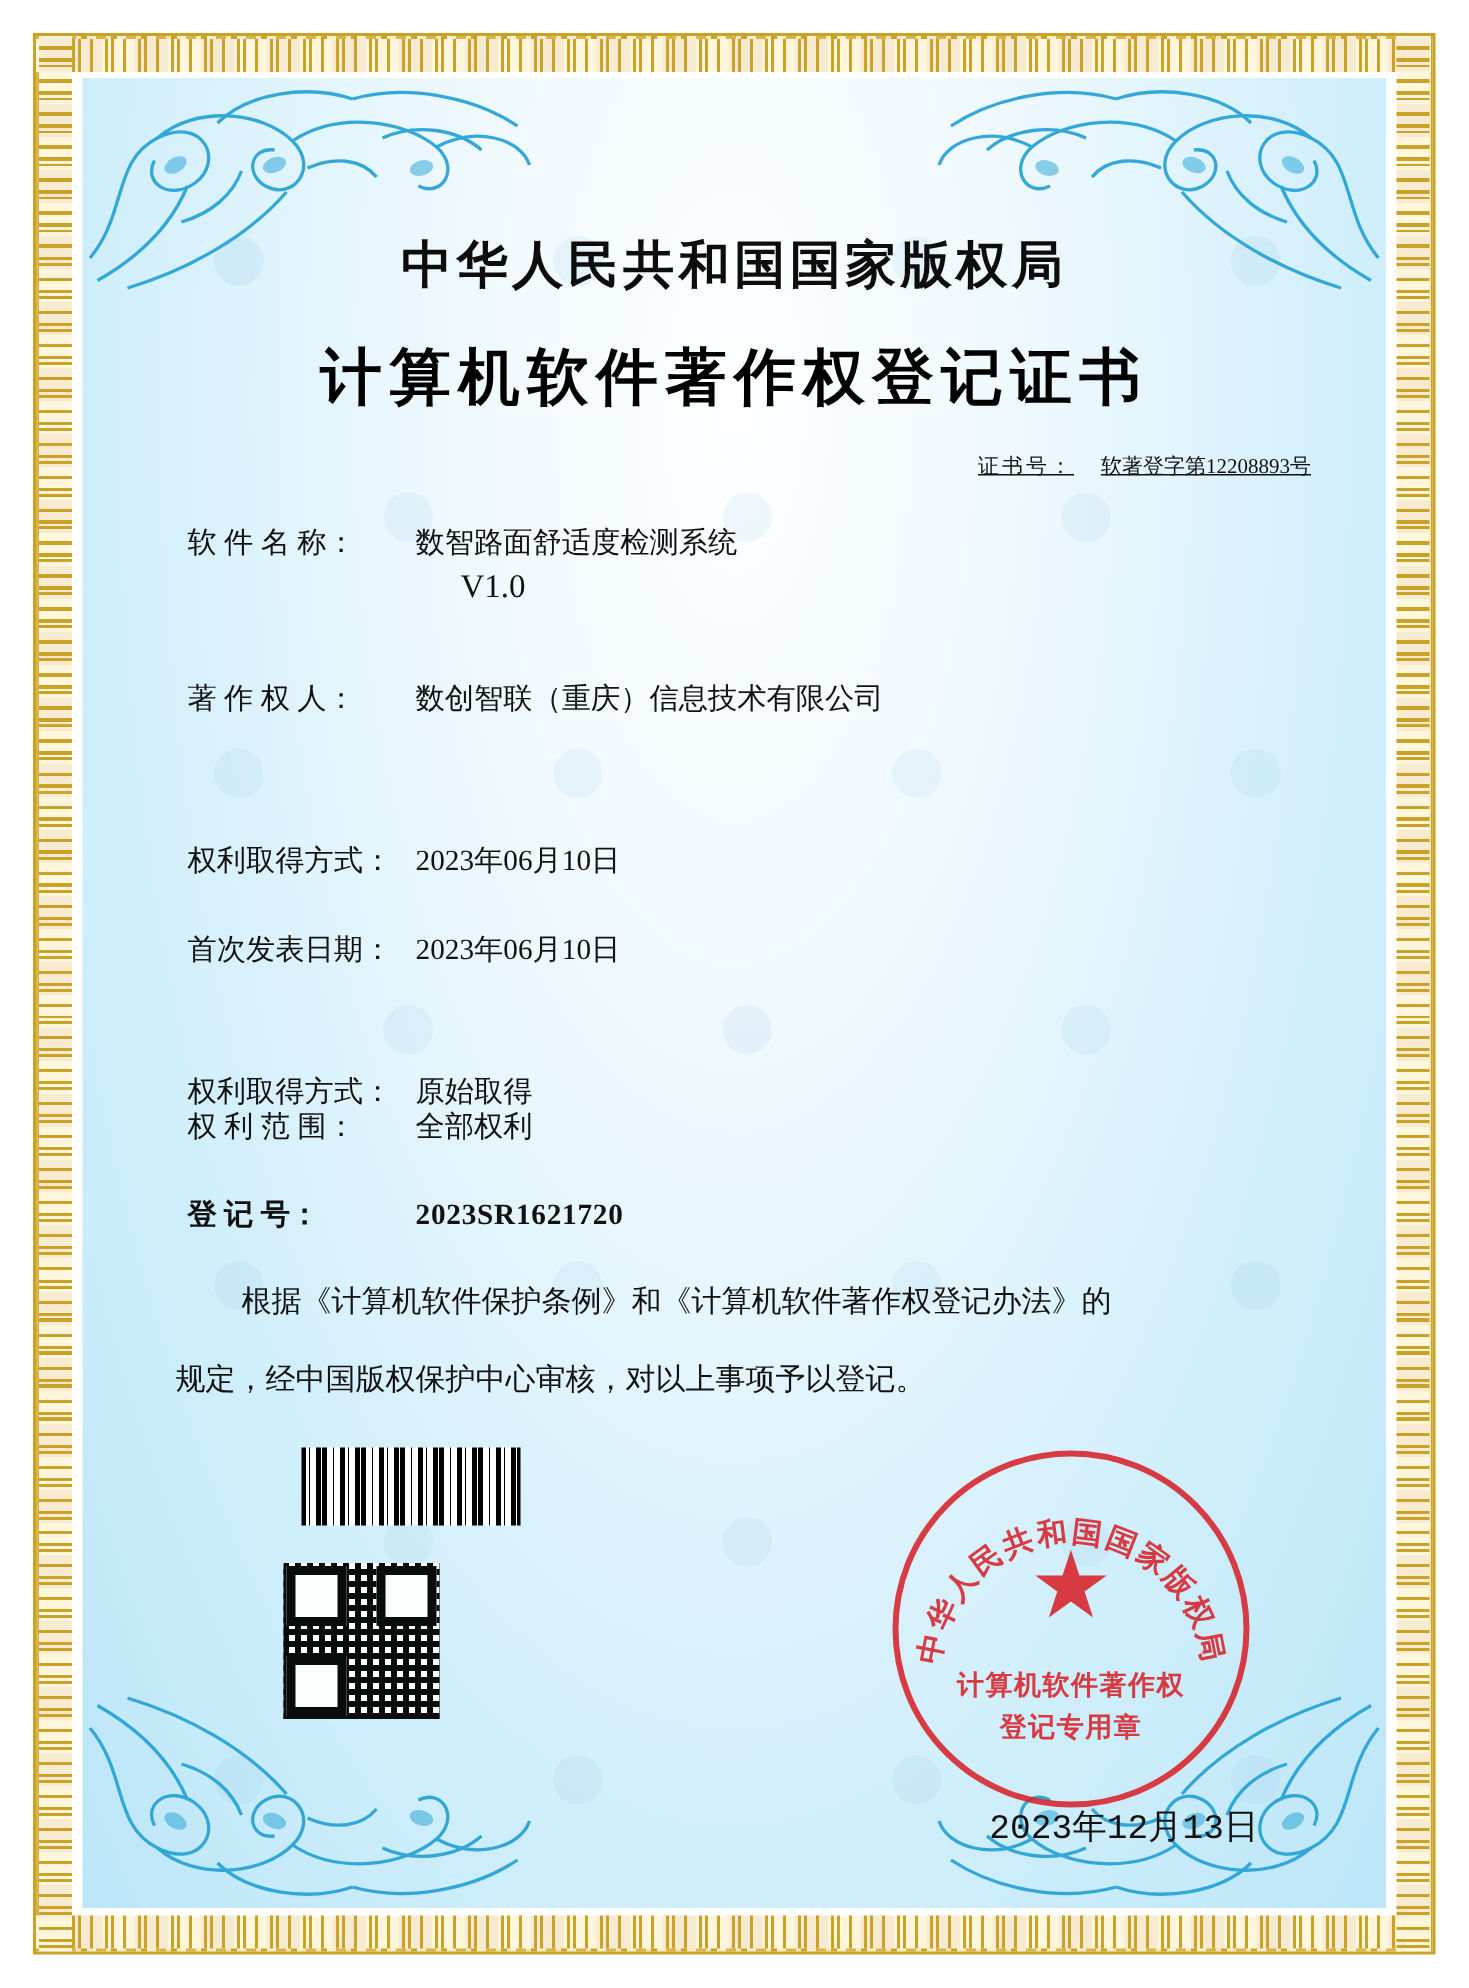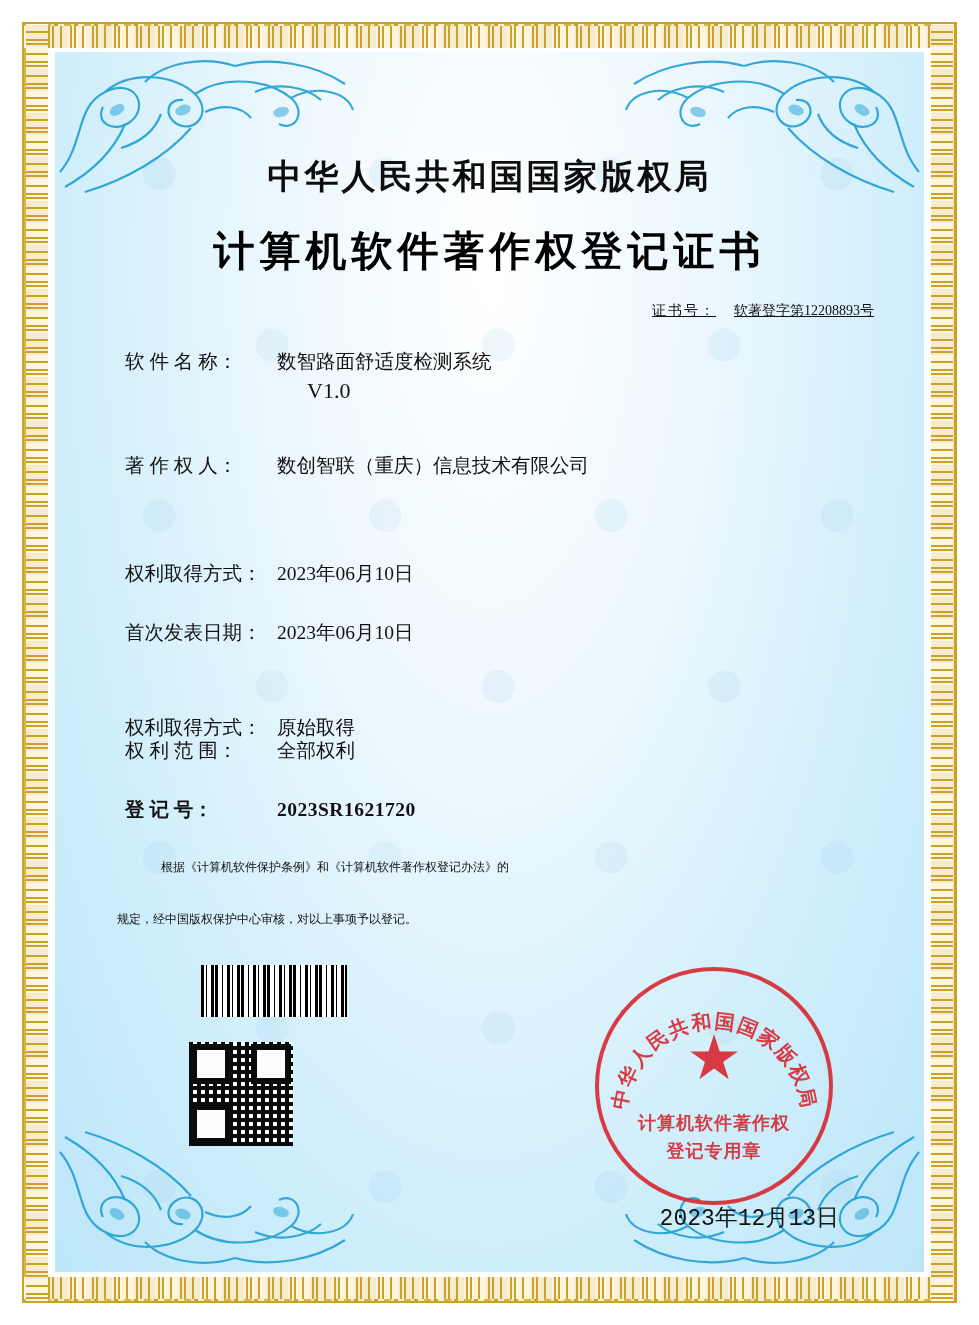--- a/index.html
+++ b/index.html
@@ -179,22 +179,22 @@
     position: absolute;
     left: 252px;
     font-family: "Liberation Serif", serif;
     font-size: 22px;
   }
 
   .statement {
     position: absolute;
     left: 62px;
     right: 48px;
-    font-family: Liberation Mono, monospace;
-    font-size: 12px;
+    font-family: Liberation Sans, sans-serif;
+    font-size: 20px;
     line-height: 52px;
     color: #111;
   }
   .statement .indent { display: inline-block; width: 44px; }
 
   
   .barcode {
     position: absolute;
     left: 146px;
     top: 913px;

